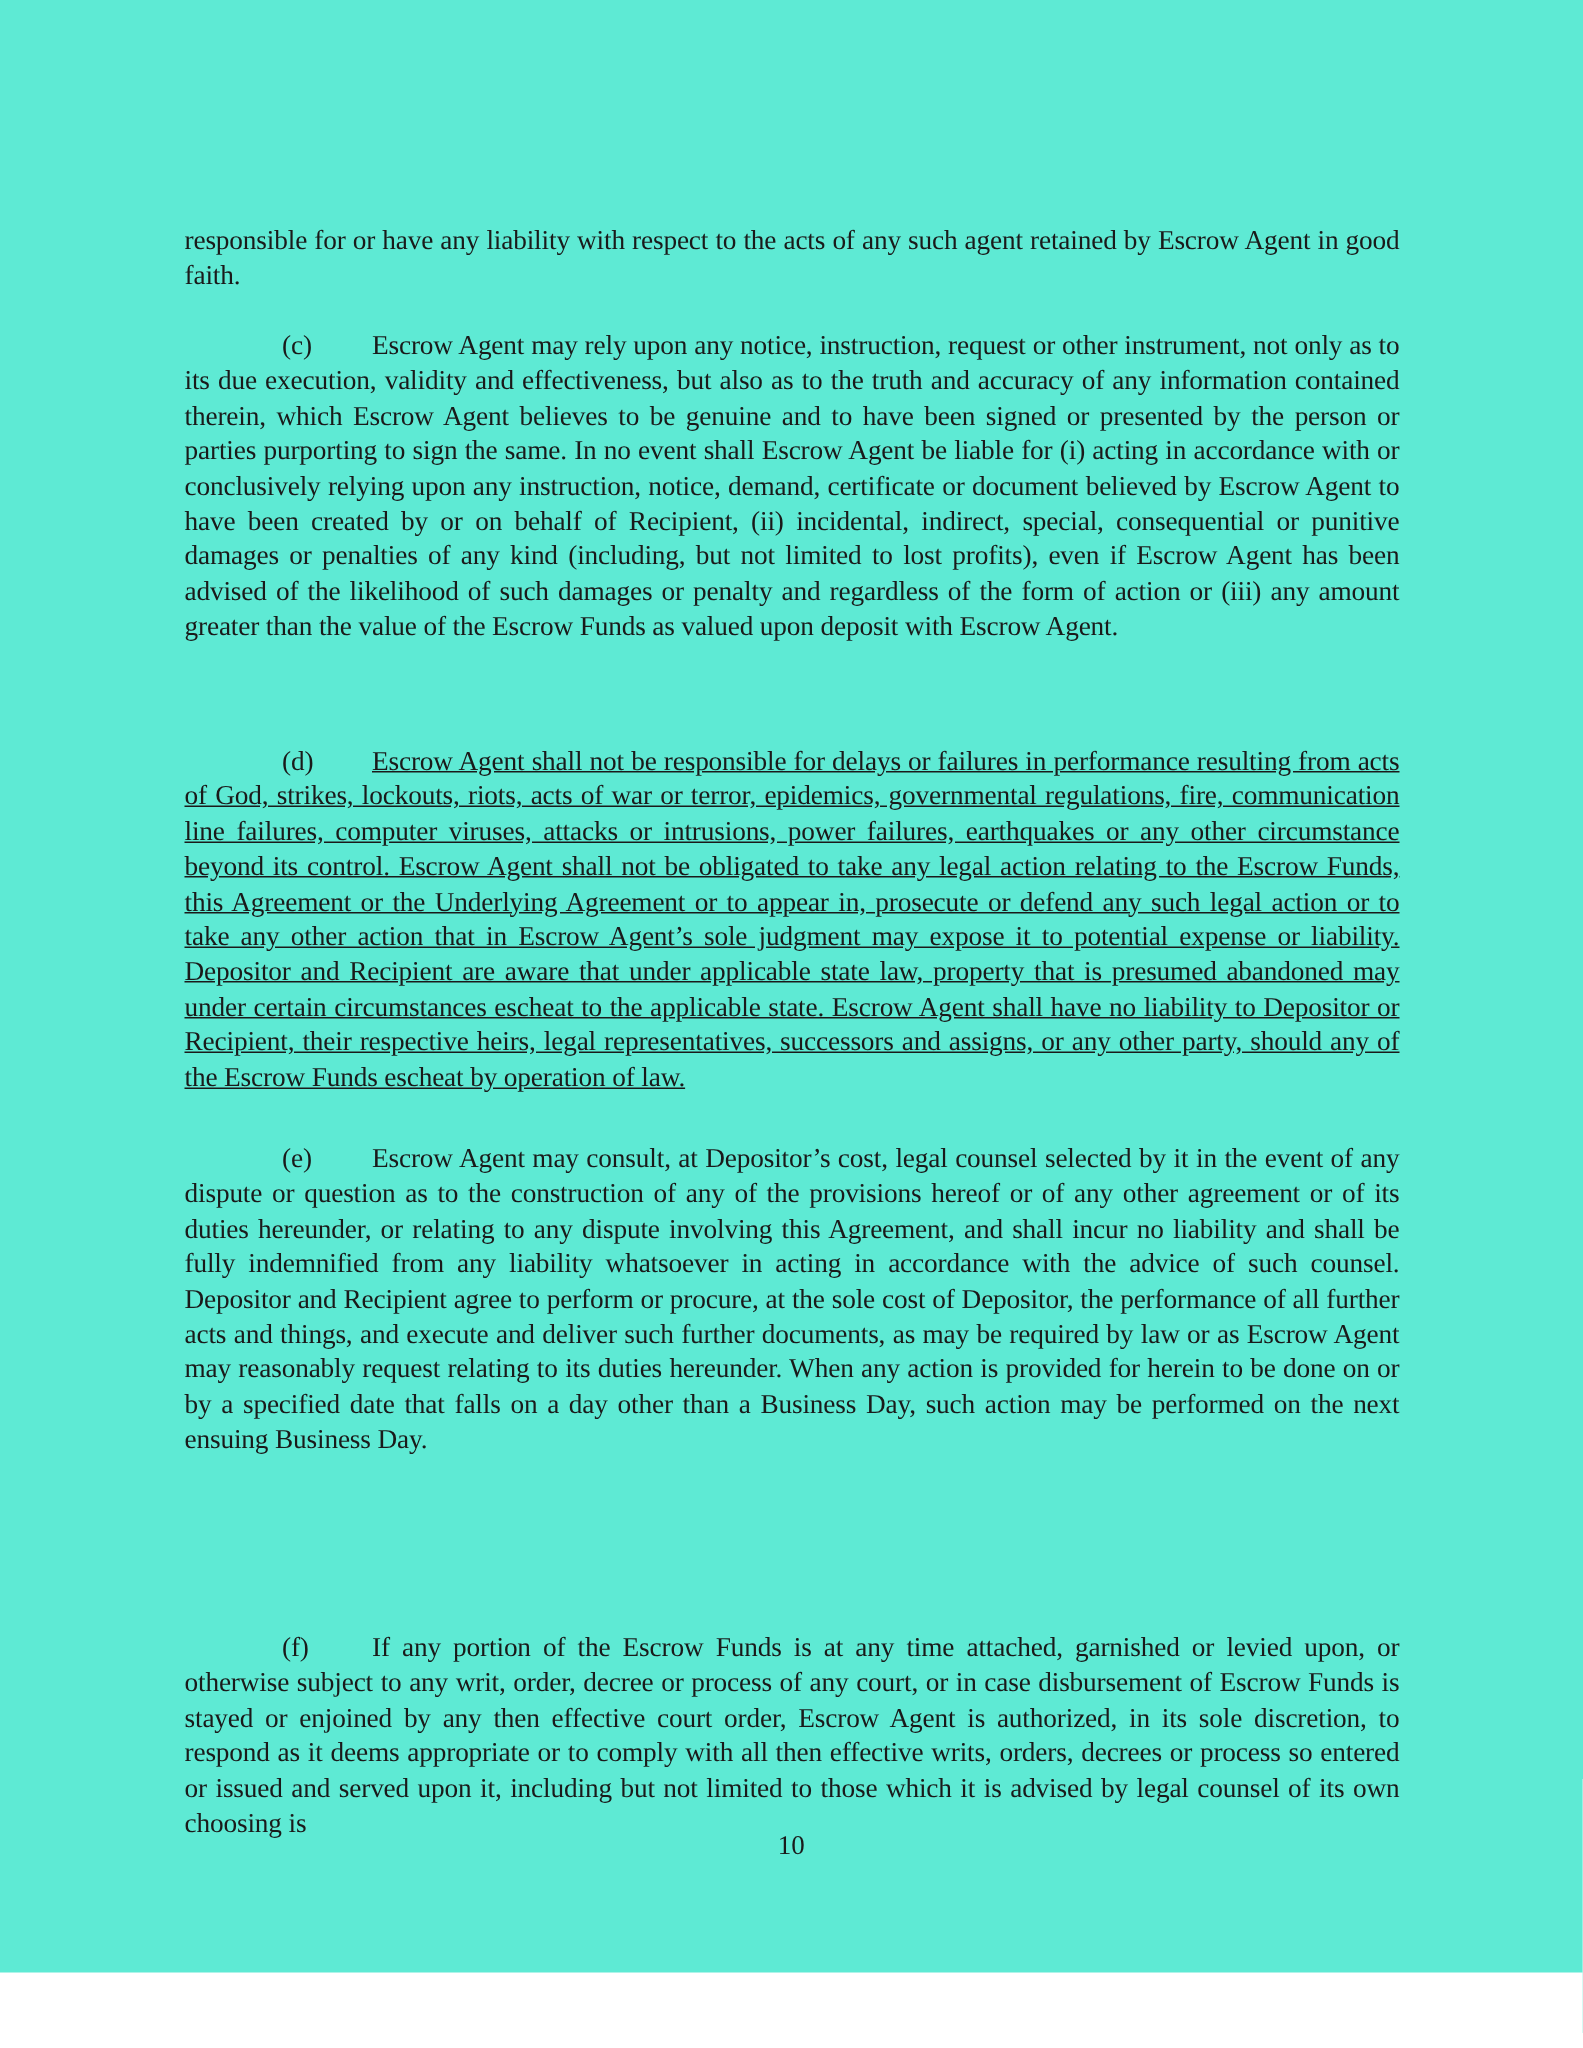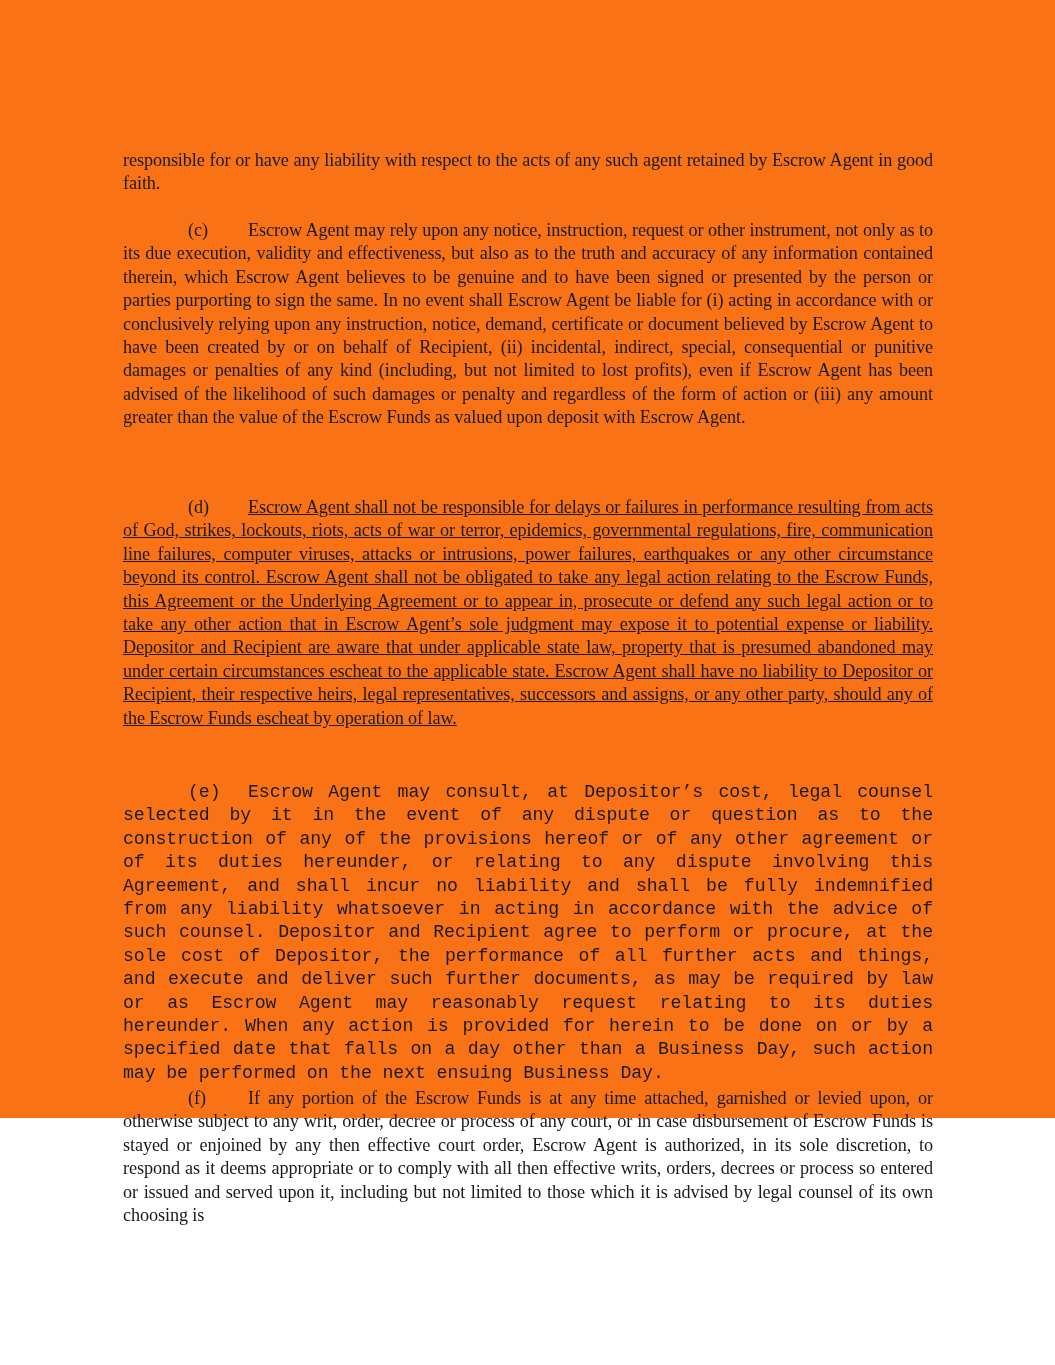--- a/index.html
+++ b/index.html
@@ -12,22 +12,22 @@
     height: 1365px;
     position: relative;
     overflow: hidden;
     font-family: "Liberation Serif", "DejaVu Serif", serif;
     color: #1a1a1a;
   }
   .page {
     position: absolute;
     left: 0; top: 0;
     width: 1055px;
-    height: 1118px;
-    background: #f97316;
+    height: 1315px;
+    background: #5eead4;
   }
   .text-block {
     position: absolute;
     left: 123px;
     width: 810px;
     font-size: 18.2px;
     line-height: 23.4px;
     text-align: justify;
     letter-spacing: -0.1px;
   }
@@ -38,21 +38,21 @@
     text-indent: 65px;
   }
   .para .label {
     display: inline-block;
     width: 60px;
     text-indent: 0;
   }
   #p-cont { top: 149px; }
   #p-c    { top: 219px; }
   #p-d    { top: 496px; text-decoration: underline; }
-  #p-e    { top: 781px; font-family: Liberation Mono, monospace; }
+  #p-e    { top: 761px; }
   #p-f    { top: 1055px; margin-top: 32px; }
   .page-number {
     position: absolute;
     top: 1219px;
     left: 0;
     width: 1055px;
     text-align: center;
     font-size: 18px;
     line-height: 22px;
   }
@@ -75,14 +75,15 @@
   </div>
 
   <div class="text-block" id="p-e">
     <p class="para indented"><span class="label">(e)</span><span>Escrow Agent may consult, at Depositor’s cost, legal counsel selected by it in the event of any dispute or question as to the construction of any of the provisions hereof or of any other agreement or of its duties hereunder, or relating to any dispute involving this Agreement, and shall incur no liability and shall be fully indemnified from any liability whatsoever in acting in accordance with the advice of such counsel.  Depositor and Recipient agree to perform or procure, at the sole cost of Depositor, the performance of all further acts and things, and execute and deliver such further documents, as may be required by law or as Escrow Agent may reasonably request relating to its duties hereunder. When any action is provided for herein to be done on or by a specified date that falls on a day other than a Business Day, such action may be performed on the next ensuing Business Day.</span></p>
   </div>
 
   <div class="text-block" id="p-f">
     <p class="para indented"><span class="label">(f)</span><span>If any portion of the Escrow Funds is at any time attached, garnished or levied upon, or otherwise subject to any writ, order, decree or process of any court, or in case disbursement of Escrow Funds is stayed or enjoined by any then effective court order, Escrow Agent is authorized, in its sole discretion, to respond as it deems appropriate or to comply with all then effective writs, orders, decrees or process so entered or issued and served upon it, including but not limited to those which it is advised by legal counsel of its own choosing is</span></p>
   </div>
 
+  <div class="page-number">10</div>
 
 </div>
 
 </body></html>

